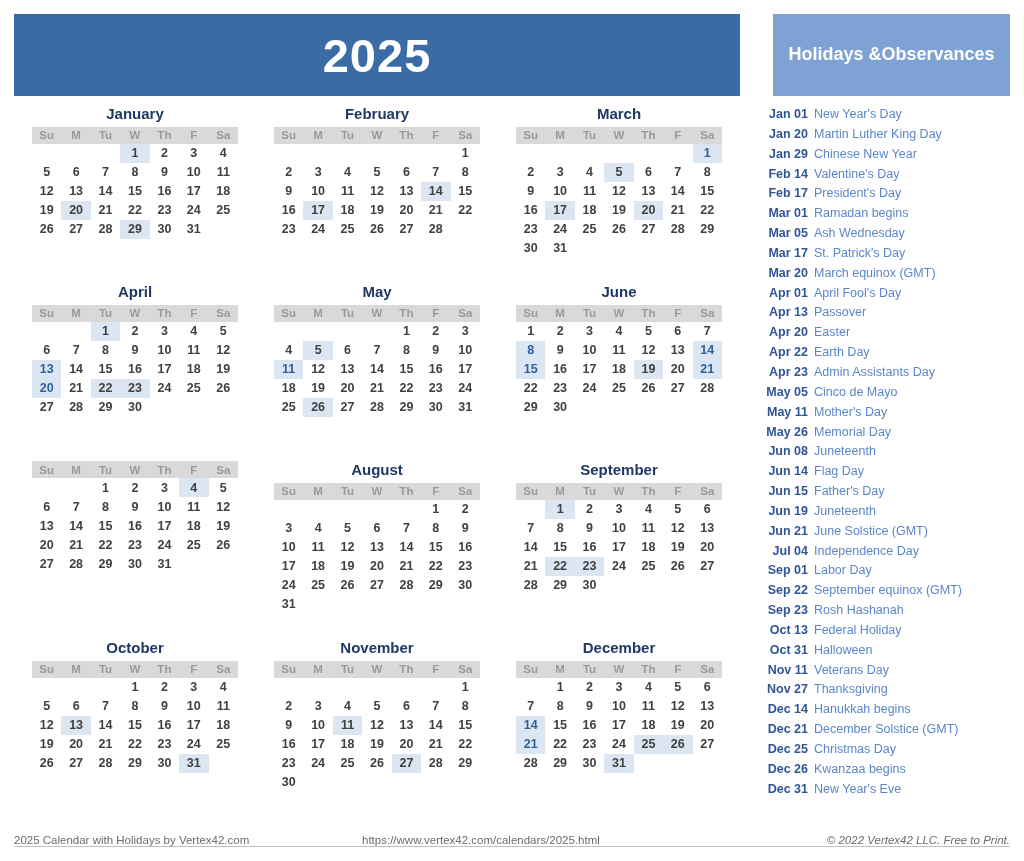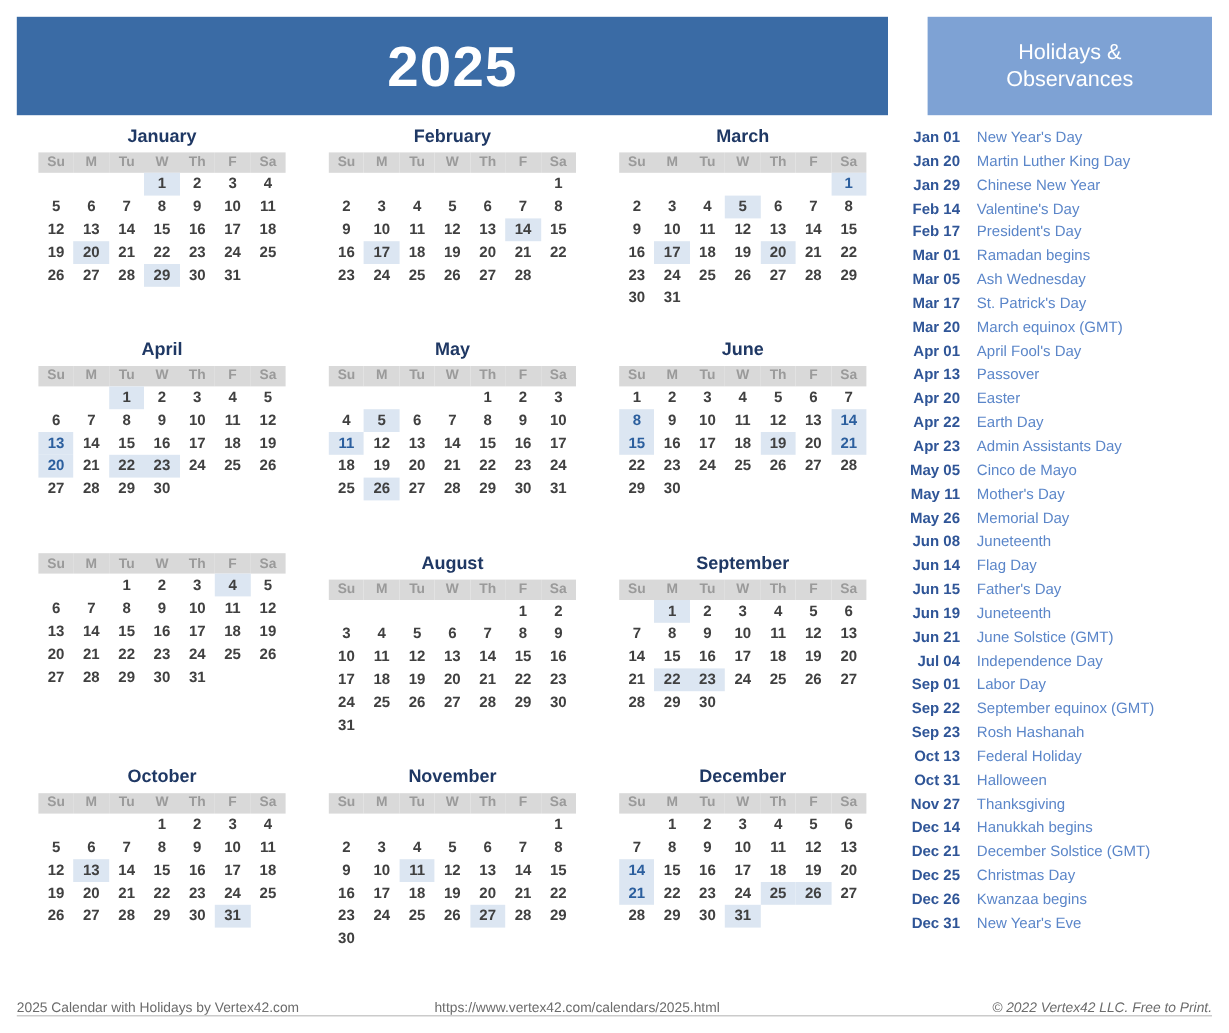--- a/index.html
+++ b/index.html
@@ -48,27 +48,28 @@
   .spacer-gap {
     width: 33px;
     height: 82px;
   }
   .holiday-banner {
     width: 237px;
     height: 82px;
     background: #7ea2d4;
     color: #ffffff;
     display: flex;
-    flex-direction: column;
+    flex-direction: row;
     align-items: center;
     justify-content: center;
     box-sizing: border-box;
     text-align: center;
     line-height: 1.28;
     font-size: 18px;
+    font-weight: bold;
   }
 
   
   .body-row {
     display: flex;
     margin-top: 9px;
   }
   .months-area {
     width: 726px;
   }
@@ -134,21 +135,21 @@
     height: 19.85px;
     font-size: 12.5px;
     white-space: nowrap;
   }
   .holiday-date {
     width: 56px;
     flex: 0 0 56px;
     color: #2f5597;
     font-weight: bold;
     text-align: right;
-    padding-right: 14px;
+    padding-right: 6px;
     box-sizing: border-box;
   }
   .holiday-name {
     color: #5b86c9;
     font-weight: normal;
   }
 
   
   .footer {
     position: absolute;
@@ -1091,20 +1092,24 @@
           </div>
           <div class="holiday-row">
             <span class="holiday-date">Oct 13</span>
             <span class="holiday-name">Federal Holiday</span>
           </div>
           <div class="holiday-row">
             <span class="holiday-date">Oct 31</span>
             <span class="holiday-name">Halloween</span>
           </div>
           <div class="holiday-row">
+            <span class="holiday-date">Nov 11</span>
+            <span class="holiday-name">Veterans Day</span>
+          </div>
+          <div class="holiday-row">
             <span class="holiday-date">Nov 27</span>
             <span class="holiday-name">Thanksgiving</span>
           </div>
           <div class="holiday-row">
             <span class="holiday-date">Dec 14</span>
             <span class="holiday-name">Hanukkah begins</span>
           </div>
           <div class="holiday-row">
             <span class="holiday-date">Dec 21</span>
             <span class="holiday-name">December Solstice (GMT)</span>

